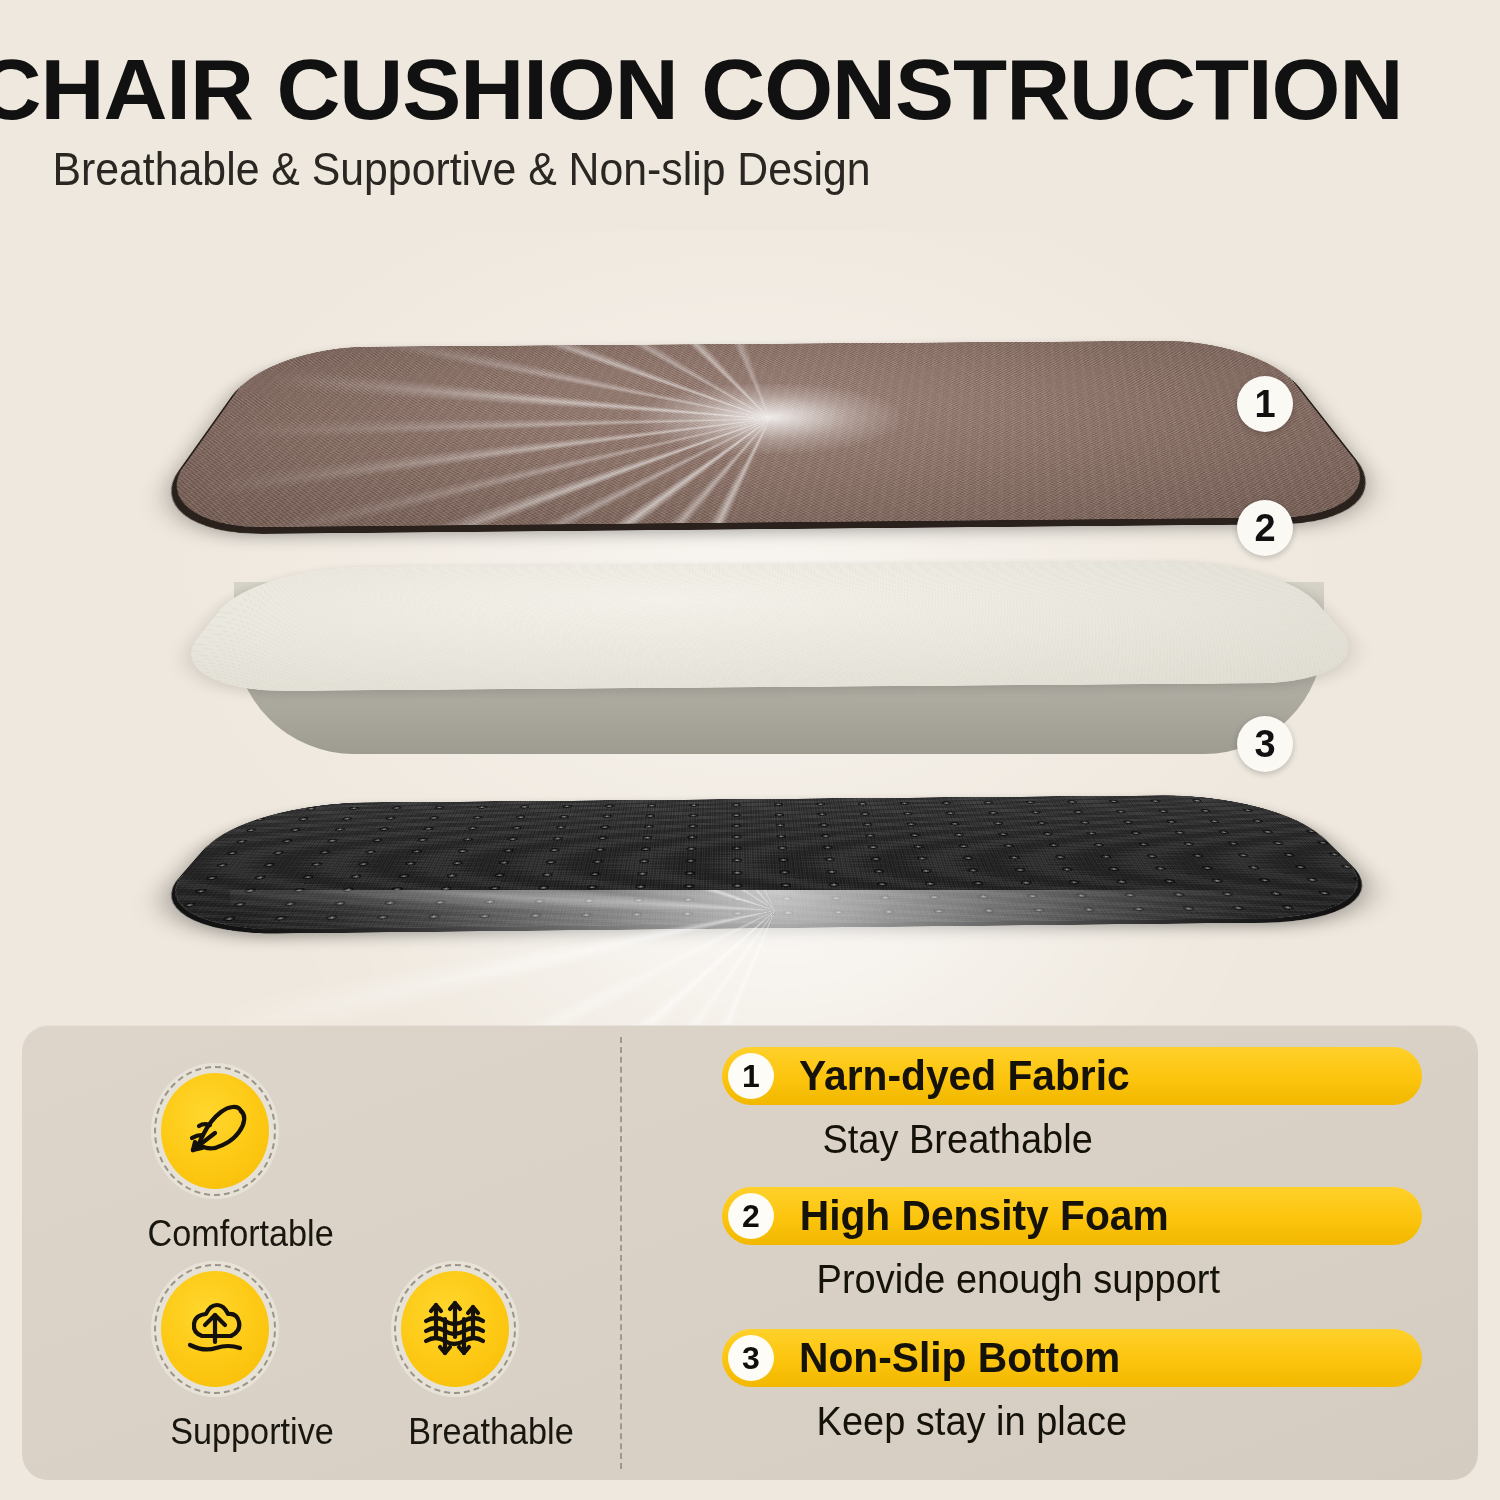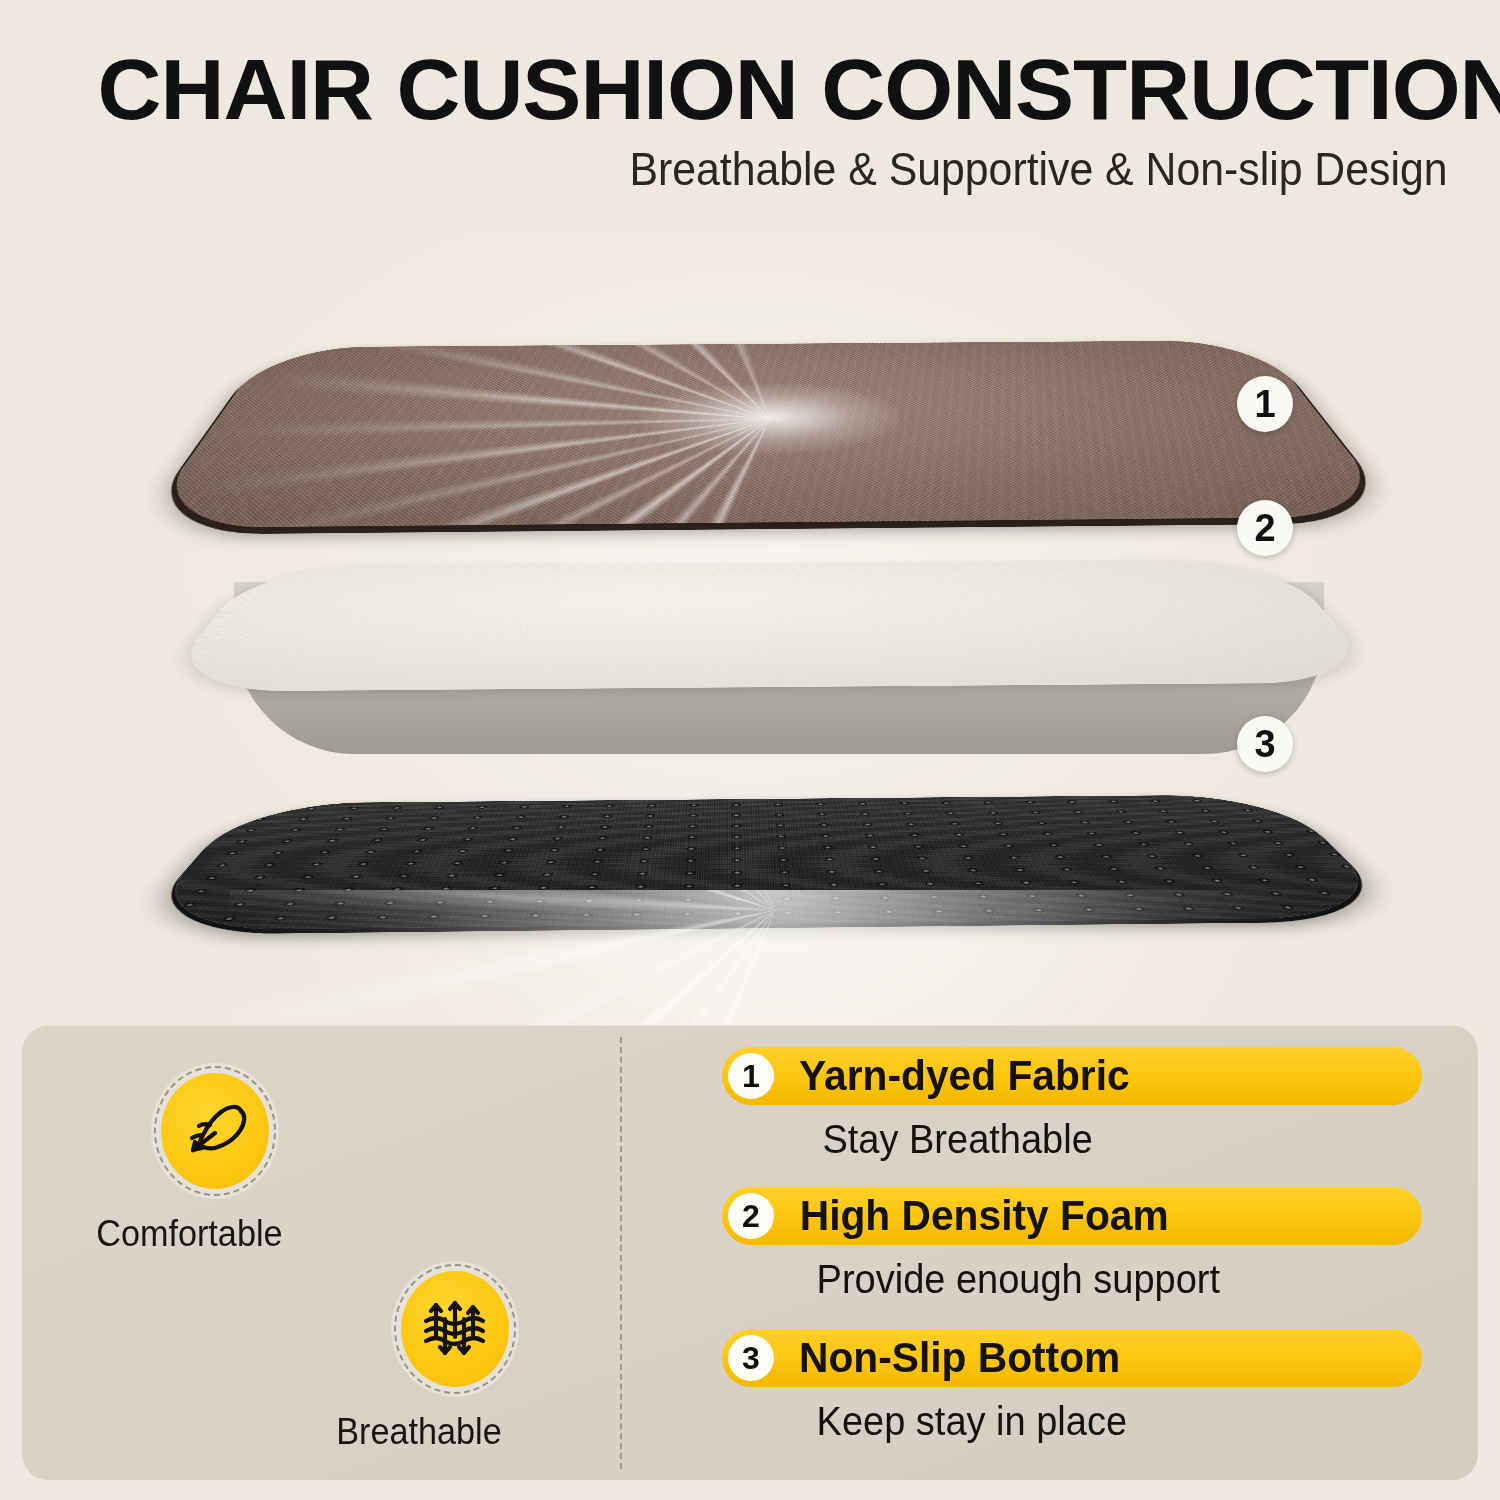--- a/index.html
+++ b/index.html
@@ -7,21 +7,21 @@
     width:1500px;height:1500px;
     background:#efe8de;
     font-family:"Liberation Sans", sans-serif;
     overflow:hidden;
     position:relative;
   }
 
   
   .header{
     position:absolute;left:0;top:0;width:1500px;height:210px;
-    text-align:right;
+    text-align:left;
   }
   .title{
     position:absolute;left:0;top:46px;width:1500px;
     font-size:86px;font-weight:bold;letter-spacing:-1px;
     color:#111111;line-height:1;
     transform:scaleX(1.03);
     white-space:nowrap;
   }
   .subtitle{
     position:absolute;left:0;top:142px;width:1500px;
@@ -218,21 +218,21 @@
   .divider{
     position:absolute;left:598px;top:12px;width:0;height:432px;
     border-left:2px dashed #8d8578;
     opacity:.75;
   }
 
   
   .icongrid{
     position:absolute;left:60px;top:28px;width:520px;height:400px;
   }
-  .icon-cell{ position:absolute;width:250px;height:195px;text-align:left; }
+  .icon-cell{ position:absolute;width:250px;height:195px;text-align:right; }
   .ic-r0{ top:10px; } .ic-r1{ top:208px; }
   .ic-c0{ left:8px; } .ic-c1{ left:248px; }
 
   .icon-ring{
     position:relative;margin:0 auto;
     width:128px;height:136px;border-radius:50%;
     background:#e7e2d8;
     display:flex;align-items:center;justify-content:center;
   }
   .icon-ring::before{
@@ -345,20 +345,37 @@
                 <path d="M12 50 L14 42"></path>
               </g>
             </svg>
           </span>
         </div>
       </div>
       <div class="icon-label">Comfortable</div>
     </div>
 
 
+    <div class="icon-cell ic-r1 ic-c0">
+      <div class="icon-ring">
+        <div class="icon-disc">
+          <span>
+            <svg width="70" height="62" viewBox="0 0 70 62">
+              <g fill="none" stroke="#14100a" stroke-width="4.2" stroke-linecap="round" stroke-linejoin="round">
+                <path d="M26 16 q4-9 11-9 t11 9 q9-1 11 8 t-8 14 L22 38 q-9-3-8-12 t12-10z"></path>
+                <path d="M35 44 L35 17"></path>
+                <path d="M25 27 L35 17 L45 27"></path>
+                <path d="M10 47 q14 7 26 3 q12-4 24 0"></path>
+              </g>
+            </svg>
+          </span>
+        </div>
+      </div>
+      <div class="icon-label">Supportive</div>
+    </div>
 
     <div class="icon-cell ic-r1 ic-c1">
       <div class="icon-ring">
         <div class="icon-disc">
           <span>
             <svg width="70" height="64" viewBox="0 0 70 64">
               <g fill="none" stroke="#14100a" stroke-width="4.2" stroke-linecap="round" stroke-linejoin="round">
                 <path d="M6 24 q10-6 19 0 t19 0 t19 0"></path>
                 <path d="M6 34 q10-6 19 0 t19 0 t19 0"></path>
                 <path d="M6 44 q10-6 19 0 t19 0 t19 0"></path>

